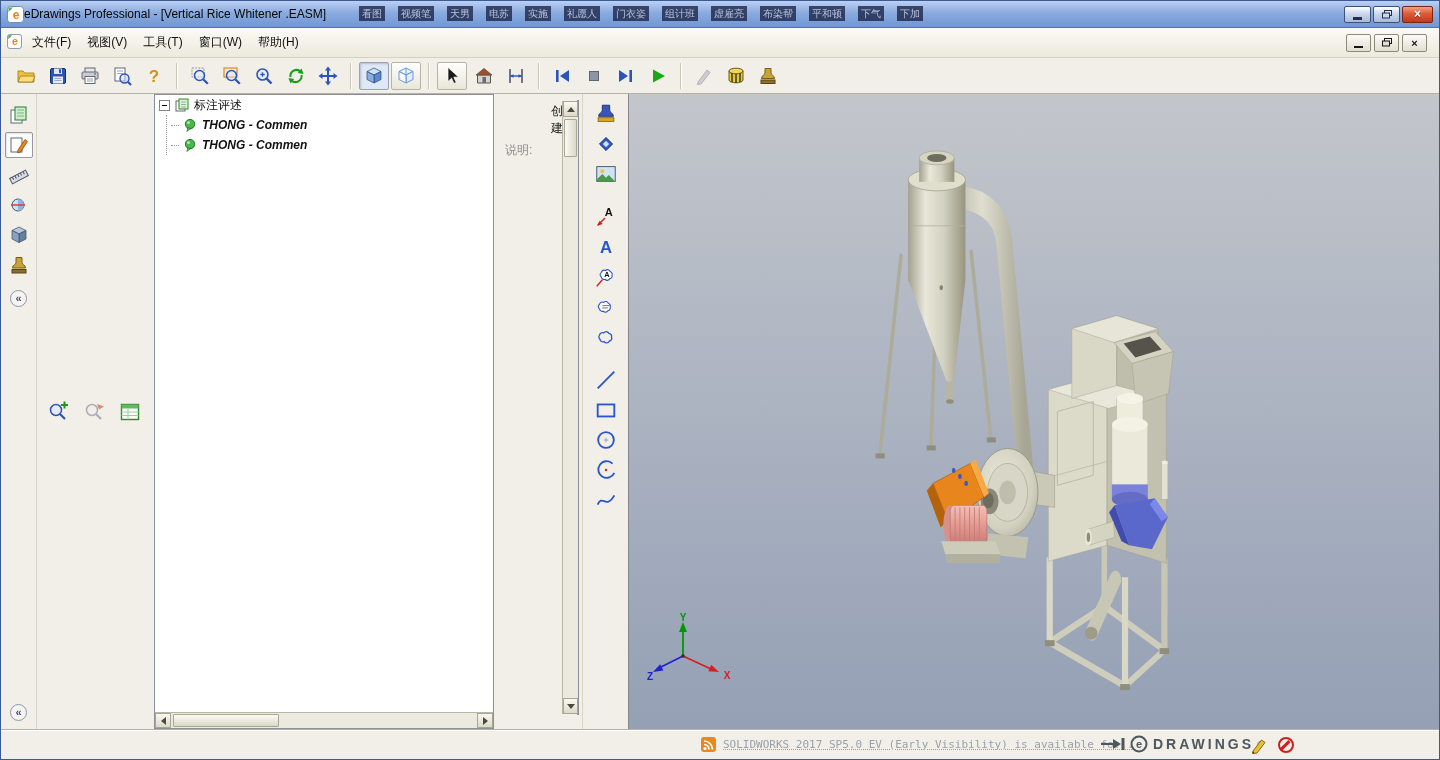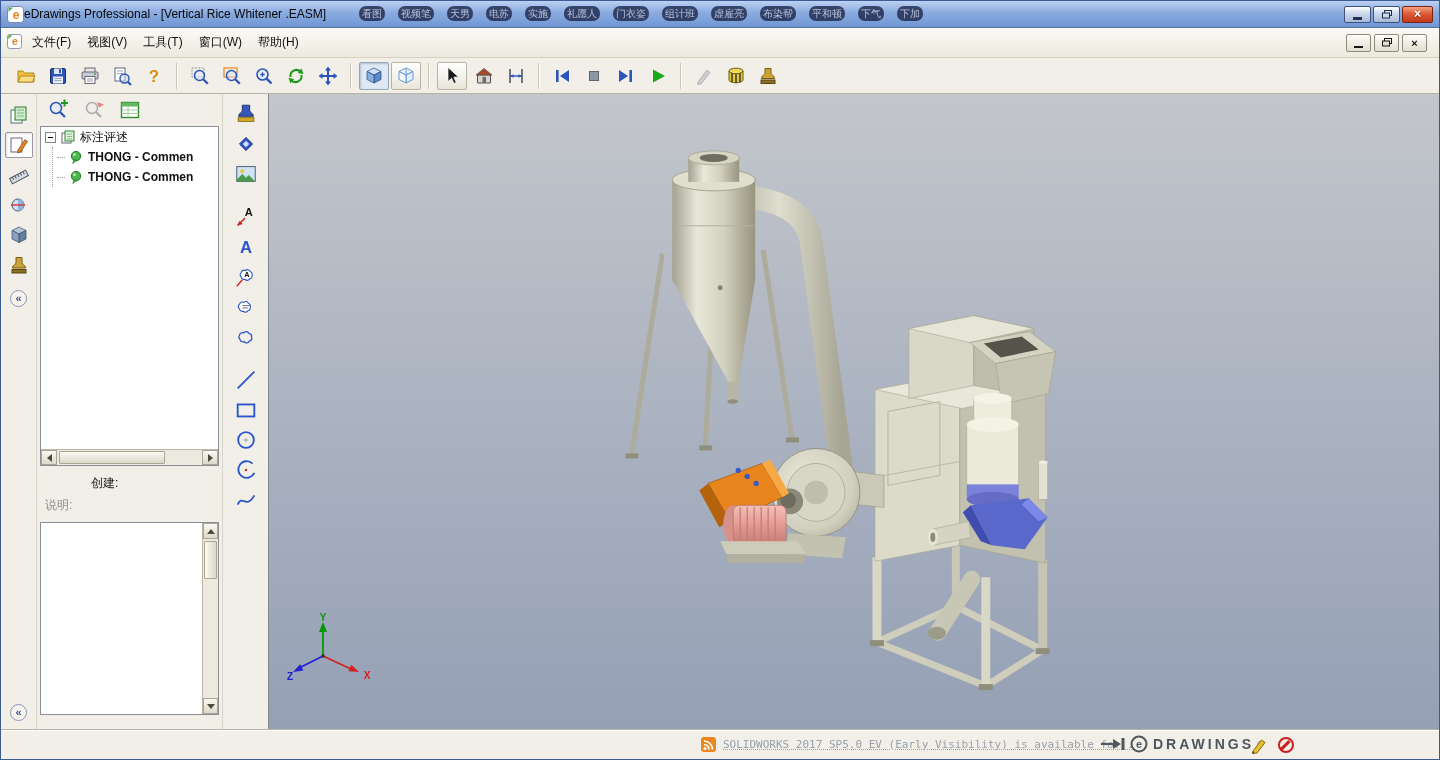--- a/index.html
+++ b/index.html
@@ -4,21 +4,21 @@
 <style>
   * { margin:0; padding:0; box-sizing:border-box; }
   html,body { width:1440px; height:760px; overflow:hidden; font-family:"Liberation Sans",sans-serif; font-size:12px; color:#111; }
   .window { width:100%; height:100%; display:flex; flex-direction:column; background:#f1efe7; border:1px solid #3c5a94; }
 
   
   .titlebar { flex:0 0 27px; background:linear-gradient(#bcd0f2,#8aabdf 45%,#7096d3); display:flex; align-items:center; padding:0 6px; position:relative; border-bottom:1px solid #54749f; }
   .app-icon { width:17px; height:17px; display:inline-flex; }
   .title-text { color:#050505; white-space:nowrap; }
   .artifact-row { position:absolute; left:358px; top:5px; display:flex; gap:13px; }
-  .artifact { background:rgba(25,35,70,0.78); color:rgba(195,205,228,0.92); font-size:10px; line-height:15px; padding:0 3px; white-space:nowrap;border-radius:7px; }
+  .artifact { background:rgba(25,35,70,0.78); color:rgba(195,205,228,0.92); font-size:10px; line-height:15px; padding:0 3px; white-space:nowrap; }
   .win-controls { margin-left:auto; display:flex; gap:2px; }
   .wbtn { width:27px; height:17px; border:1px solid #40507a; border-radius:2px; background:linear-gradient(#ffffff,#ccd7ea 45%,#a9bbd9); display:flex; align-items:center; justify-content:center; }
   .wbtn.close { width:31px; background:linear-gradient(#f3a183,#dd5b36 45%,#c23a1c); border-color:#7c2413; color:#fff; font-weight:bold; font-size:12px; line-height:12px; text-shadow:0 1px 1px rgba(0,0,0,.45); }
   .glyph-min { width:9px; height:3px; background:#21304f; margin-top:8px; }
 
   
   .menubar { flex:0 0 30px; display:flex; align-items:center; background:linear-gradient(#fbfaf5,#ece9dd); border-bottom:1px solid #d5d2c4; padding:0 6px; }
   .menu-item { padding:5px 8px; cursor:default; }
   .child-controls { margin-left:auto; display:flex; gap:3px; margin-right:6px; }
   .cbtn { width:25px; height:18px; background:linear-gradient(#fcfbf7,#e2ded1); border:1px solid #8f8b7a; border-radius:2px; display:flex; align-items:center; justify-content:center; font-weight:bold; color:#151515; font-size:11px; }
@@ -34,30 +34,30 @@
 
   
   .main { flex:1; display:flex; min-height:0; }
   .side-strip { flex:0 0 36px; background:#f1efe7; border-right:1px solid #d8d5c8; display:flex; flex-direction:column; align-items:center; padding-top:8px; gap:4px; }
   .stab { width:28px; height:26px; display:flex; align-items:center; justify-content:center; border:1px solid transparent; border-radius:2px; }
   .stab.active { background:#ffffff; border:1px solid #9a96a4; box-shadow:inset 1px 1px 2px rgba(0,0,0,.12); }
   .chev { width:17px; height:17px; border:1px solid #8a96b8; border-radius:50%; background:#f6f4ec; color:#3f538c; font-weight:bold; font-size:11px; line-height:15px; text-align:center; }
   .chev.top { margin-top:8px; }
   .chev.bottom { margin-top:auto; margin-bottom:8px; }
 
-  .left-panel { flex:0 0 186px; background:#f1efe7; border-right:1px solid #d8d5c8; display:flex; flex-direction:column; min-height:0; }
+  .left-panel { flex:0 0 186px; background:#f1efe7; border-right:1px solid #d8d5c8; display:flex; flex-direction:row; min-height:0; }
   .panel-toolbar { flex:0 0 32px; display:flex; align-items:center; padding:0 9px; gap:12px; }
   .ptbtn { width:24px; height:24px; display:flex; align-items:center; justify-content:center; }
   .tree-box { flex:0 0 340px; margin:0 3px; background:#fff; border:1px solid #8a8e96; position:relative; overflow:hidden; }
   .tree-row { display:flex; align-items:center; height:20px; padding-left:4px; gap:4px; white-space:nowrap; overflow:hidden; }
   .tree-row .label { font-size:12px; }
   .tree-row .label.bold { font-weight:bold; }
   .expander { flex:0 0 11px; width:11px; height:11px; border:1px solid #848484; background:#fff; position:relative; }
   .expander::after { content:""; position:absolute; left:2px; right:2px; top:4px; height:1px; background:#000; }
-  .tree-children { margin-left:11px; border-left:1px dotted #a0a0a0; }
+  .tree-children { margin-left:11px; border-left:1px dotted #a0a0a0;font-style:italic; }
   .tree-children .tree-row::before { content:""; width:8px; border-top:1px dotted #a0a0a0; flex:0 0 8px; }
   .hscroll { position:absolute; left:0; right:0; bottom:0; height:16px; background:#eceadf; border-top:1px solid #b9b6a8; display:flex; align-items:center; justify-content:space-between; }
   .sbbtn { width:16px; height:15px; background:linear-gradient(#faf8f0,#ddd9ca); border:1px solid #a9a694; display:flex; align-items:center; justify-content:center; }
   .hthumb { position:absolute; left:18px; top:1px; width:106px; height:13px; background:linear-gradient(#fbfaf4,#dcd8c9); border:1px solid #a9a694; border-radius:1px; }
   .arr { width:0; height:0; border:4px solid transparent; }
   .arr.up { border-bottom:5px solid #4a4a42; border-top:0; }
   .arr.down { border-top:5px solid #4a4a42; border-bottom:0; }
   .arr.left { border-right:5px solid #4a4a42; border-left:0; }
   .arr.right { border-left:5px solid #4a4a42; border-right:0; }
   .meta { padding:9px 8px 2px; }

